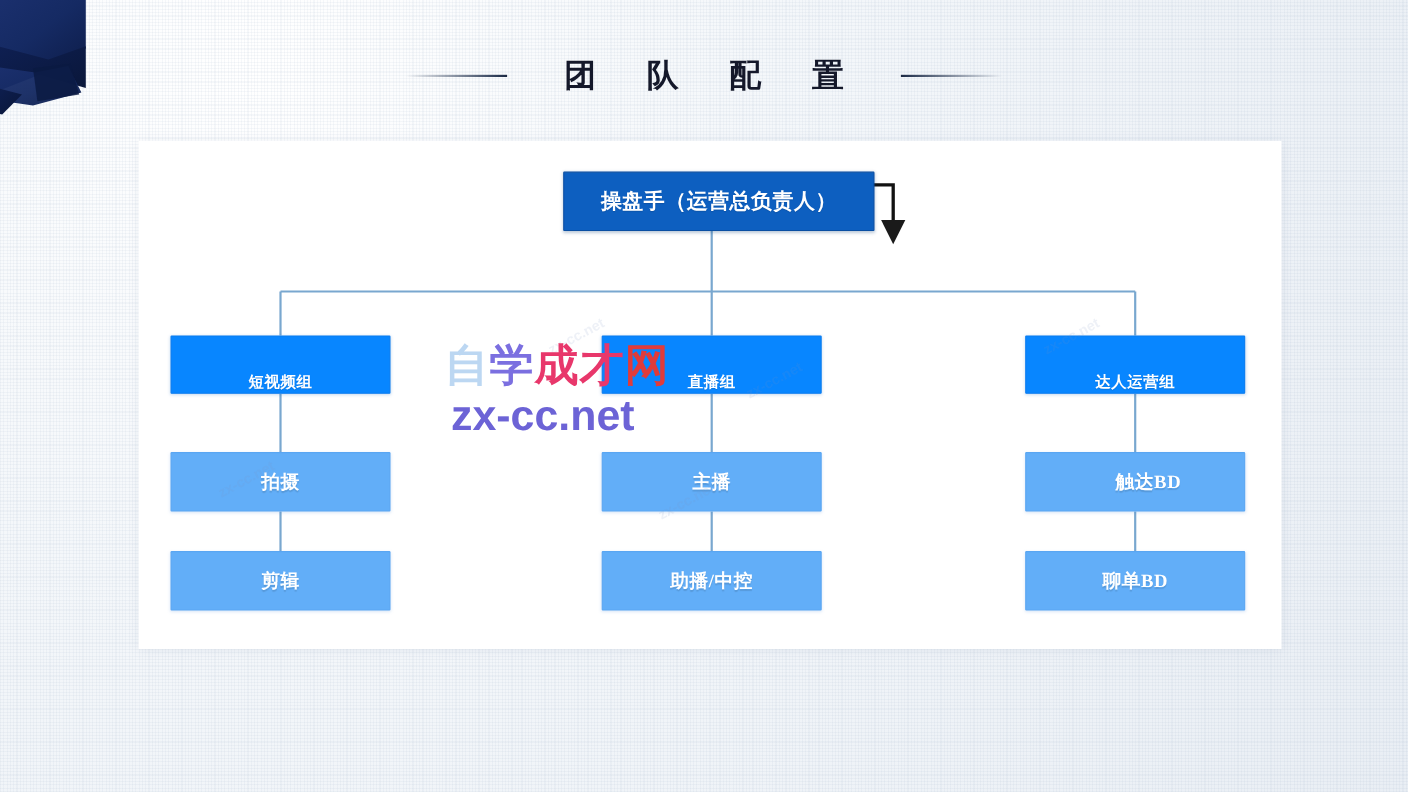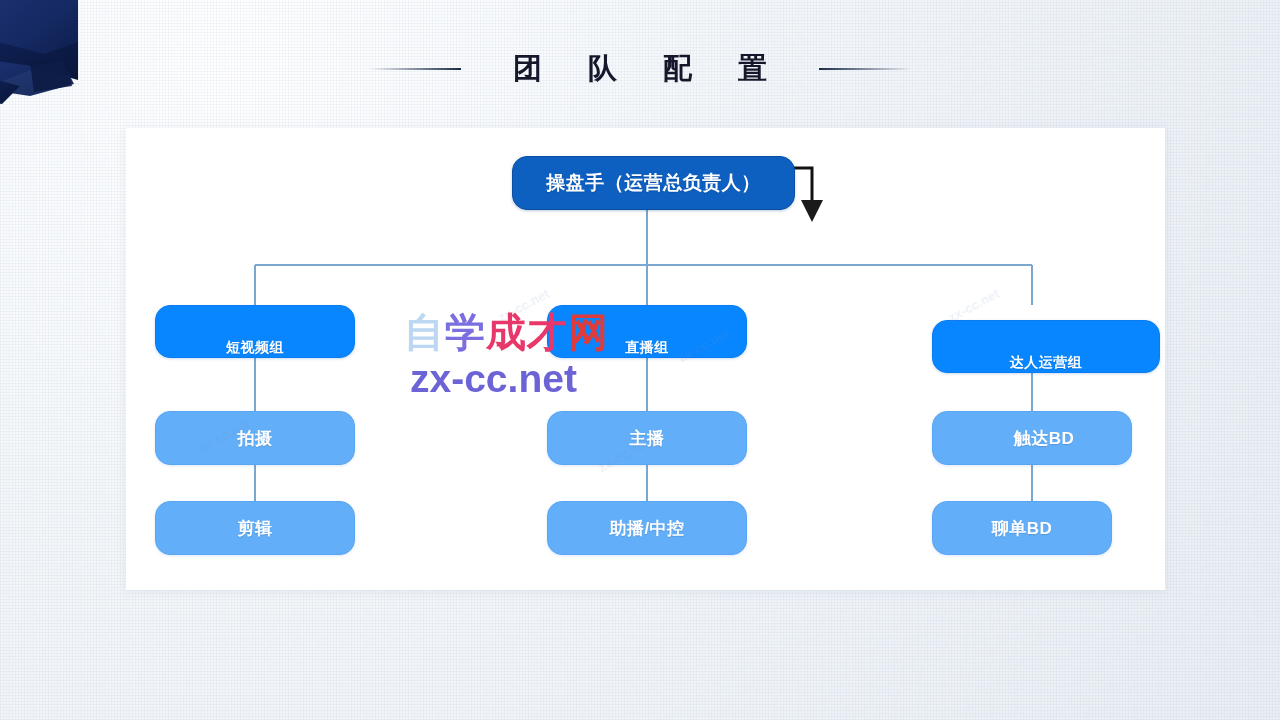--- a/index.html
+++ b/index.html
@@ -100,27 +100,28 @@
     width: 1039px;
     height: 462px;
     pointer-events: none;
   }
 
   .node {
     position: absolute;
     display: flex;
     align-items: center;
     justify-content: center;
-    border-radius: 15px;
+    border-radius: 1px;
     color: #ffffff;
     font-weight: bold;
     text-align: center;
     box-sizing: border-box;
     letter-spacing: .5px;
     text-shadow: 0 1px 1px rgba(0,0,0,.12);
+    font-family: Liberation Serif, serif;
   }
   .node.root {
     background: #0d5fc0;
     border: 1px solid #0a4fa3;
     font-size: 19px;
     box-shadow: 0 1px 3px rgba(10,60,120,.28);
   }
   .node.group {
     background: #0886ff;
     border: 1px solid #0b7cf0;
@@ -289,27 +290,27 @@
     <div class="node leaf" style="left:29px; top:373px; width:200px; height:54px;">
       <span>剪辑</span>
     </div>
     <div class="node leaf" style="left:421px; top:373px; width:200px; height:54px;">
       <span>助播/中控</span>
     </div>
     <div class="node leaf" style="left:421px; top:283px; width:200px; height:54px;">
       <span>主播</span>
     </div>
 
-    <div class="node group" style="left:806px; top:177px; width:228px; height:53px;margin-top:15px;">
+    <div class="node group" style="left:806px; top:177px; width:200px; height:53px;">
       <span>达人运营组</span>
     </div>
     <div class="node leaf" style="left:806px; top:283px; width:200px; height:54px;padding-left:24px;">
       <span>触达BD</span>
     </div>
-    <div class="node leaf" style="left:806px; top:373px; width:180px; height:54px;">
+    <div class="node leaf" style="left:806px; top:373px; width:200px; height:54px;">
       <span>聊单BD</span>
     </div>
   </div>
 
   <div class="watermark">
     <div class="wm-line1">
       <span>自</span><span>学</span><span>成</span><span>才</span><span>网</span>
     </div>
     <div class="wm-line2">zx-cc.net</div>
   </div>

